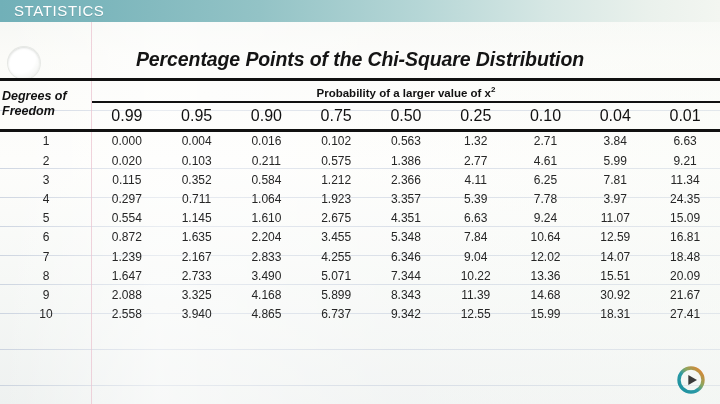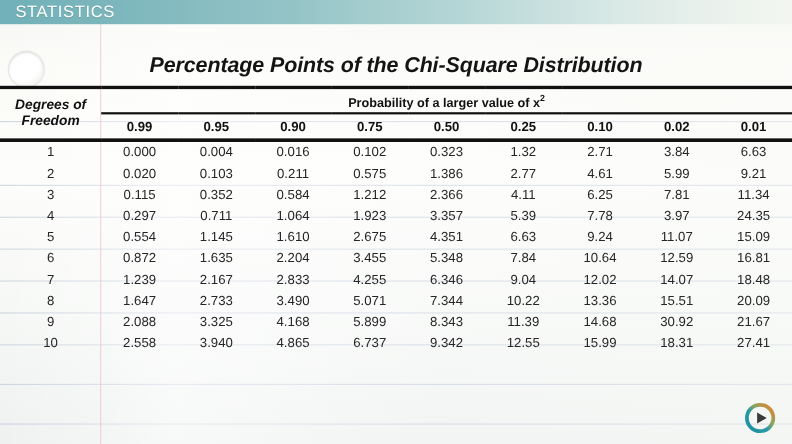--- a/index.html
+++ b/index.html
@@ -132,39 +132,39 @@
 
   th, td { padding: 0; }
 
   
   .df-head {
     width: 92px;
     font-weight: bold;
     font-style: italic;
     font-size: 12.5px;
     line-height: 15px;
-    text-align: center;
+    text-align: left;
     color: #111;
     vertical-align: middle;
     padding: 4px 2px 5px 2px;
   }
 
   .prob-head {
     font-weight: bold;
     font-size: 11.5px;
     text-align: center;
     color: #111;
     padding: 4px 0 2px 0;
     border-bottom: 2px solid #111;
   }
   .prob-head sup { font-size: 8px; vertical-align: super; }
 
   .col-head {
-    font-weight: bold;
-    font-size: 12px;
+    font-weight: normal;
+    font-size: 16px;
     text-align: center;
     color: #111;
     padding: 4px 0 4px 0;
   }
 
   tbody td {
     font-size: 12px;
     text-align: center;
     color: #262626;
     padding: 2.6px 0;
@@ -241,32 +241,32 @@
           </th>
         </tr>
         <tr class="rule-thick-bot">
           <th class="col-head">0.99</th>
           <th class="col-head">0.95</th>
           <th class="col-head">0.90</th>
           <th class="col-head">0.75</th>
           <th class="col-head">0.50</th>
           <th class="col-head">0.25</th>
           <th class="col-head">0.10</th>
-          <th class="col-head">0.02</th>
+          <th class="col-head">0.04</th>
           <th class="col-head">0.01</th>
         </tr>
       </thead>
       <tbody id="chi-body">
           <tr>
             <td class="df-cell">1</td>
             <td>0.000</td>
             <td>0.004</td>
             <td>0.016</td>
             <td>0.102</td>
-            <td>0.323</td>
+            <td>0.563</td>
             <td>1.32</td>
             <td>2.71</td>
             <td>3.84</td>
             <td>6.63</td>
           </tr>
           <tr>
             <td class="df-cell">2</td>
             <td>0.020</td>
             <td>0.103</td>
             <td>0.211</td>

